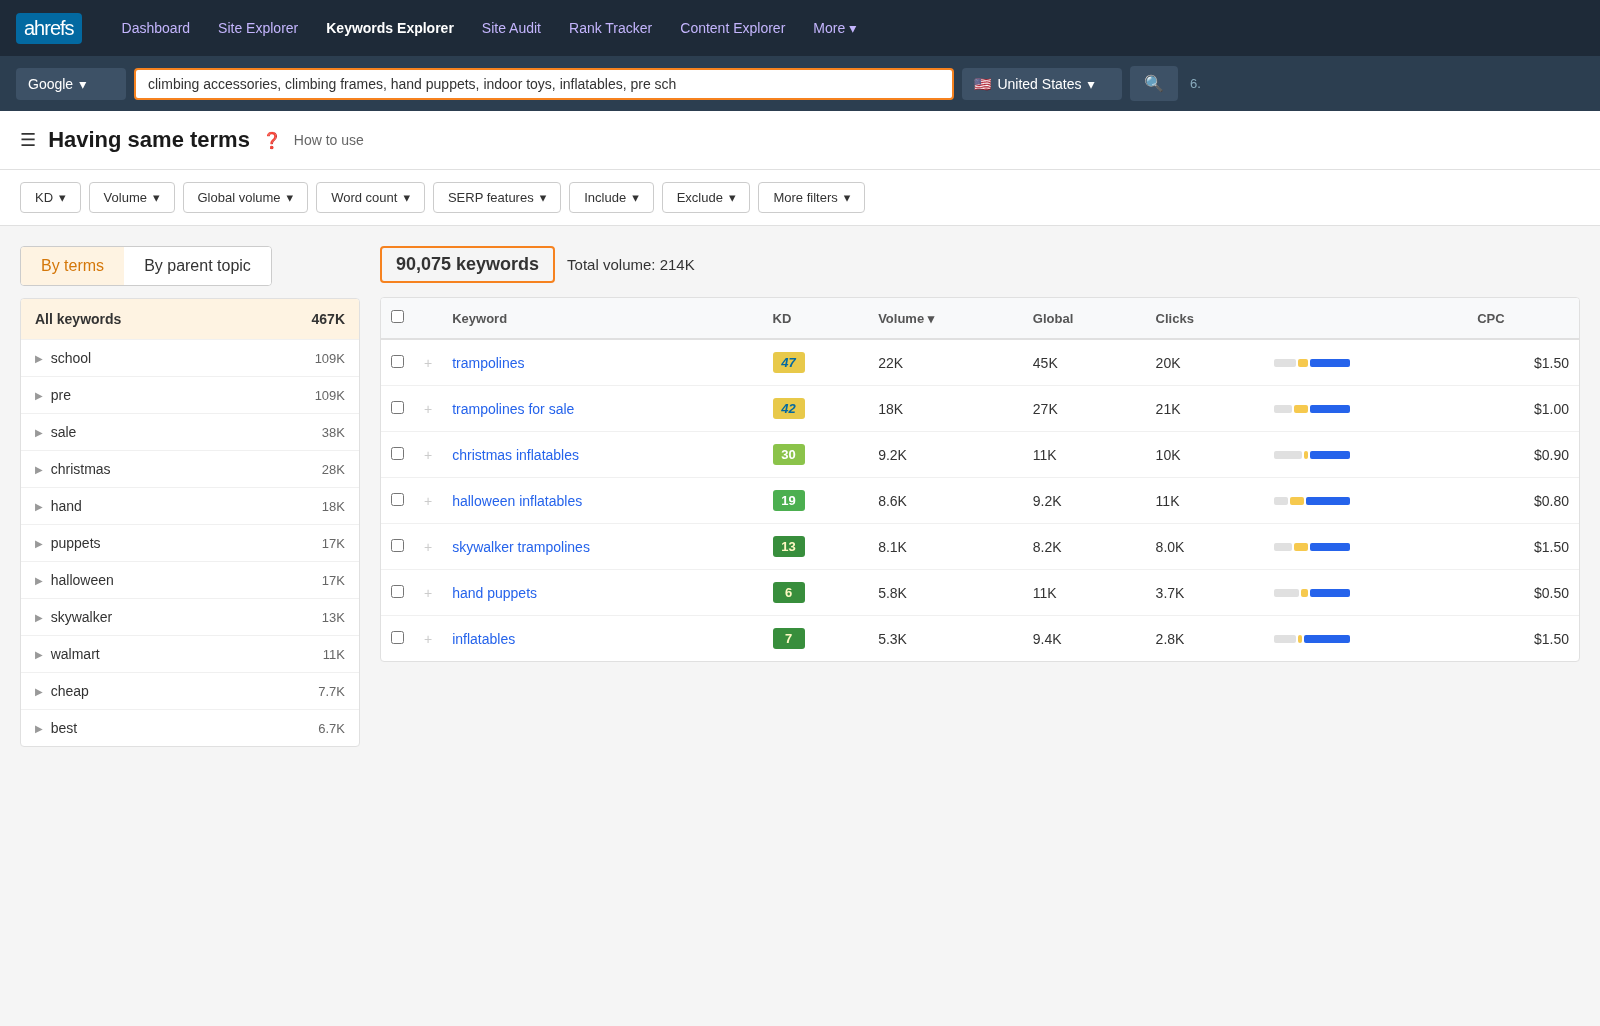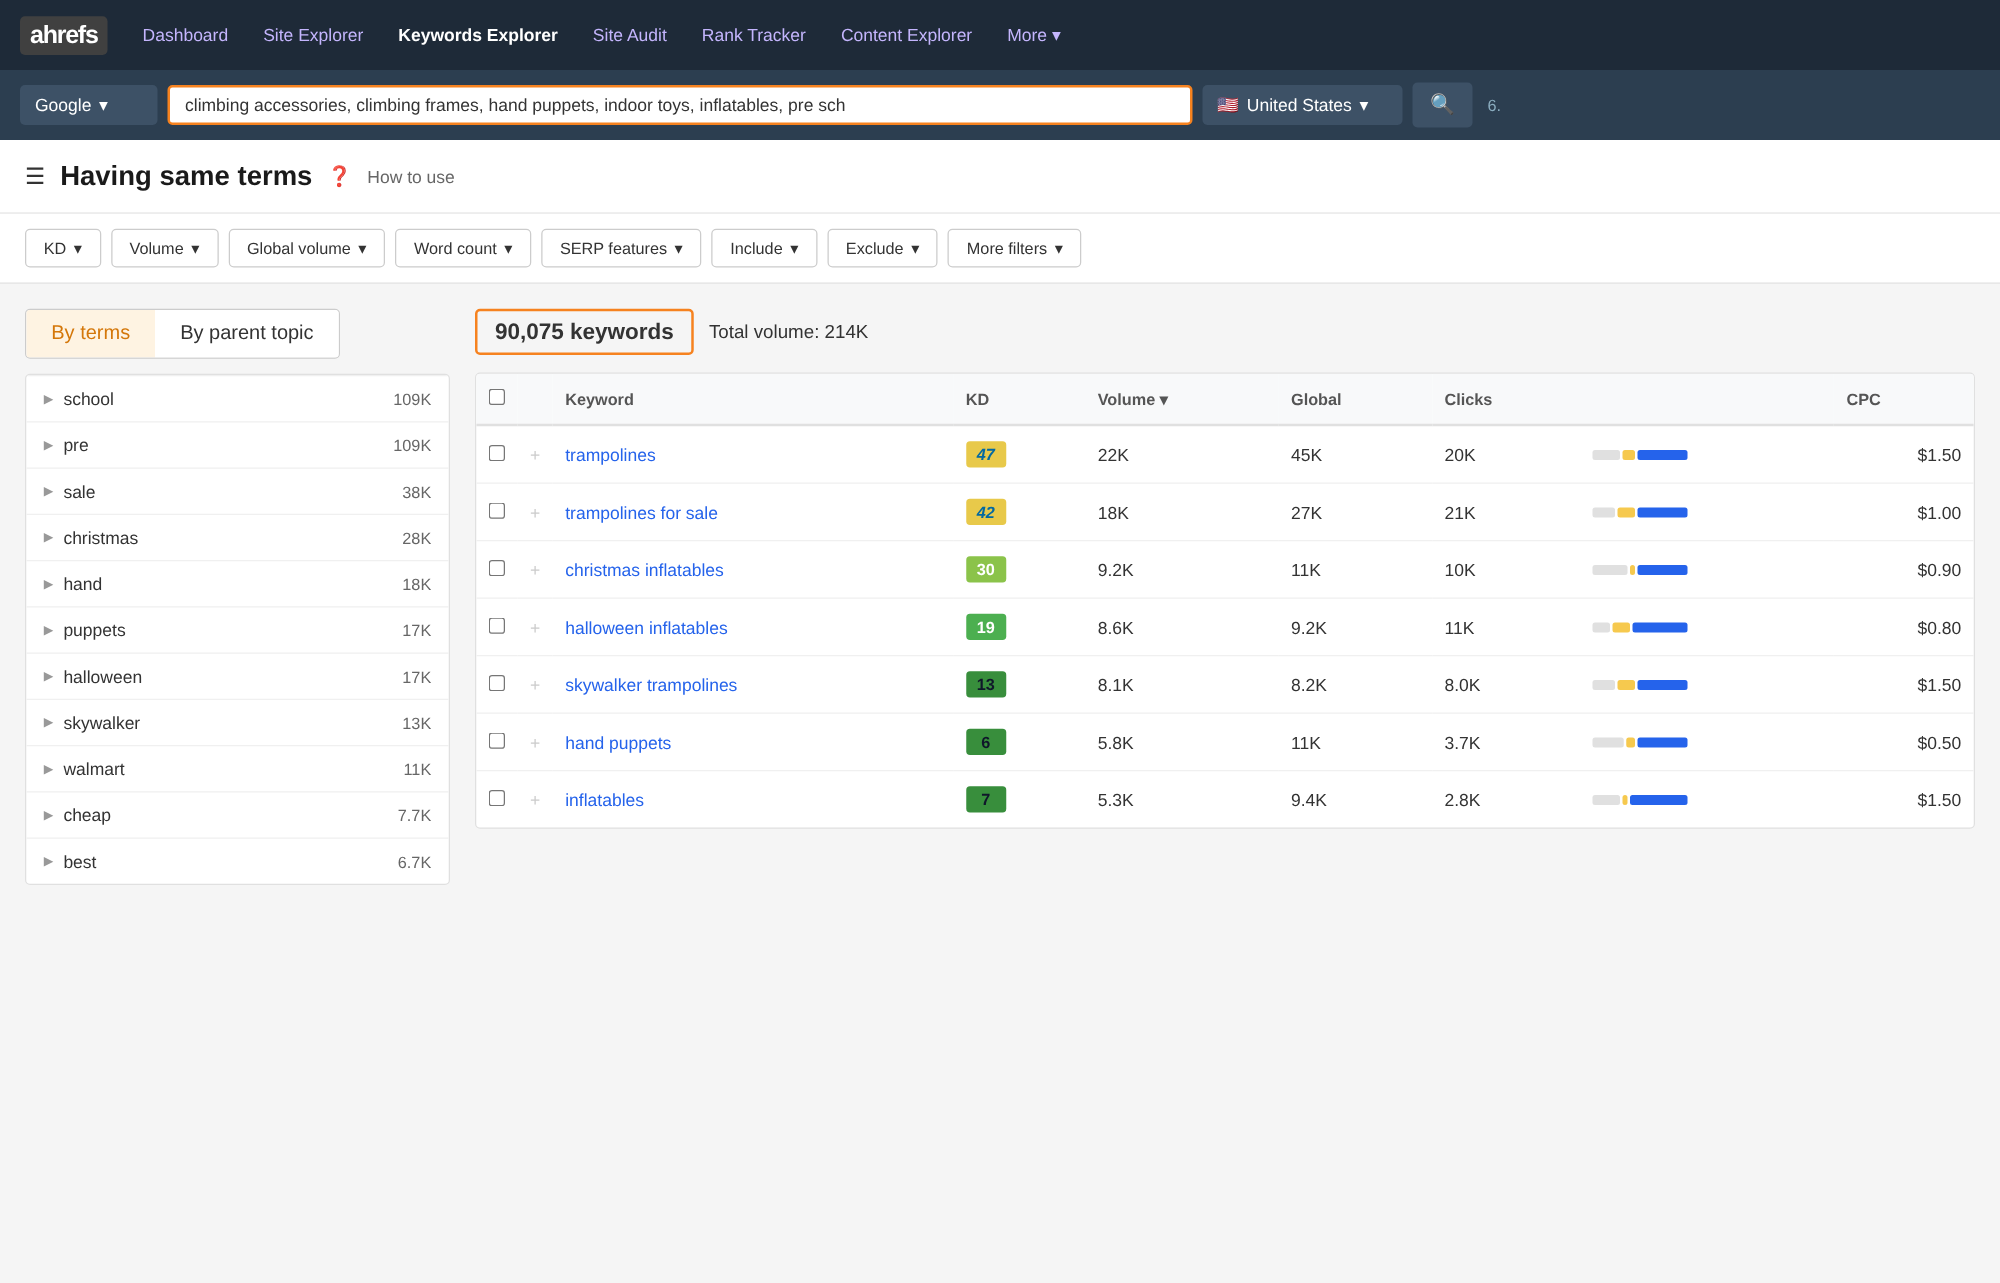--- a/index.html
+++ b/index.html
@@ -8,27 +8,27 @@
     
     .top-nav {
       background: #1e2a38;
       display: flex;
       align-items: center;
       padding: 0 16px;
       height: 56px;
       gap: 4px;
     }
     .nav-logo {
-      background: #404040;
+      background: #0369a1;
       color: white;
-      font-weight: 700;
+      font-weight: 400;
       font-size: 20px;
       padding: 4px 8px;
       border-radius: 4px;
-      margin-right: 12px;
+      margin-right: 24px;
       letter-spacing: -1px;
     }
     .nav-item {
       color: #c4b5fd;
       padding: 8px 12px;
       cursor: pointer;
       font-size: 14px;
       border-radius: 4px;
       white-space: nowrap;
     }
@@ -282,21 +282,21 @@
       border-radius: 3px;
       font-size: 13px;
       font-weight: 600;
       color: white;
       min-width: 32px;
       text-align: center;
     }
     .kd-yellow { background: #e8c94a; color: #0369a1; font-style: italic; }
     .kd-light-green { background: #8bc34a; color: white; }
     .kd-green { background: #4caf50; color: white; }
-    .kd-dark-green { background: #388e3c; color: #0f172a; }
+    .kd-dark-green { background: #388e3c; color: #fef9c3; }
     .traffic-bar {
       display: flex;
       align-items: center;
       gap: 2px;
       width: 80px;
     }
     .bar-segment-gray { background: #e0e0e0; height: 8px; border-radius: 2px; }
     .bar-segment-yellow { background: #f6c94e; height: 8px; border-radius: 2px; }
     .bar-segment-blue { background: #2563eb; height: 8px; border-radius: 2px; }
     .cpc-col { text-align: right; font-size: 13px; color: #333; }
@@ -380,20 +380,24 @@
 </div>
 
 <div class="main-content">
 
   <div class="sidebar">
     <div class="tab-group">
       <button class="tab-btn active">By terms</button>
       <button class="tab-btn">By parent topic</button>
     </div>
     <div class="sidebar-table">
+      <div class="sidebar-header-row">
+        <span>All keywords</span>
+        <span>467K</span>
+      </div>
       <div class="sidebar-row">
         <div class="sidebar-row-left">
           <span class="arrow-icon">▶</span>
           <span>school</span>
         </div>
         <span class="sidebar-count">109K</span>
       </div>
       <div class="sidebar-row">
         <div class="sidebar-row-left">
           <span class="arrow-icon">▶</span>

